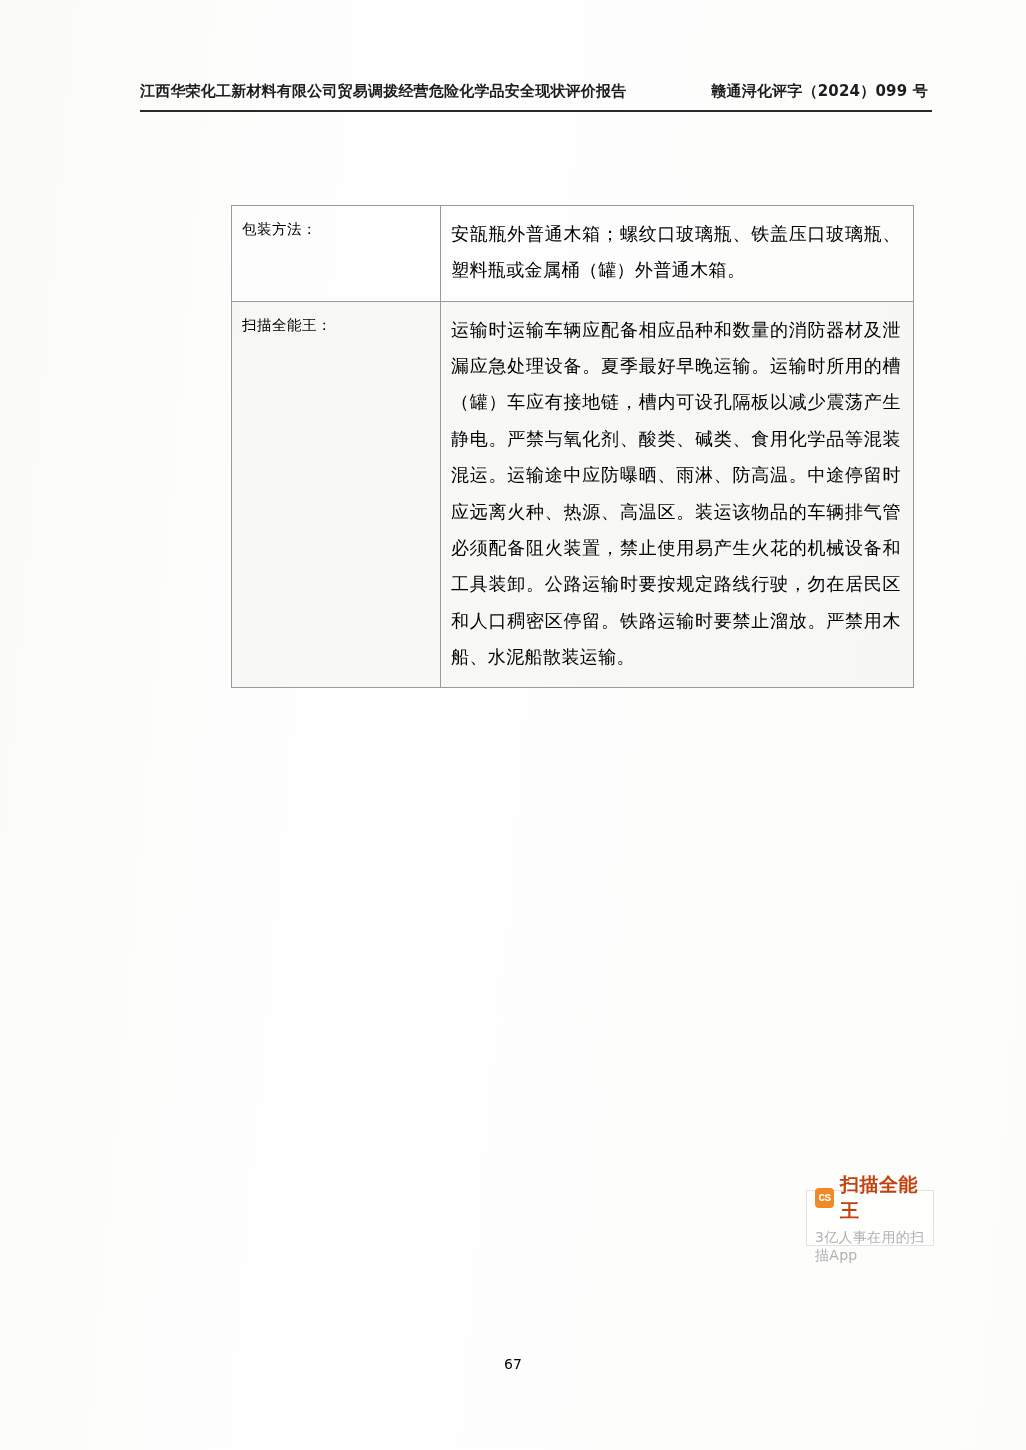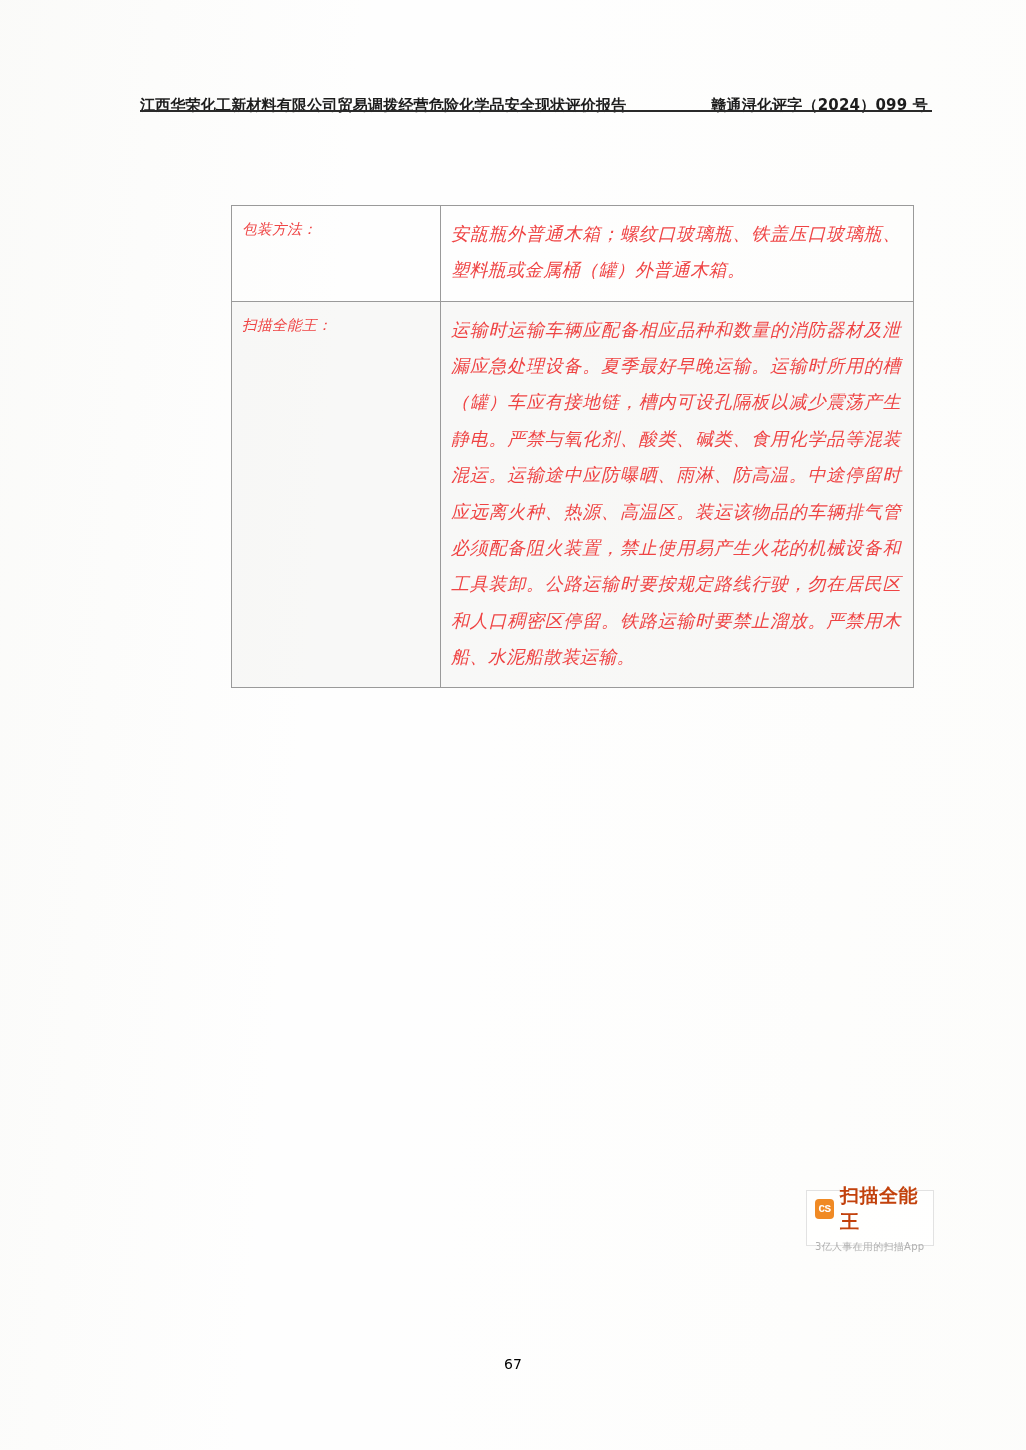--- a/index.html
+++ b/index.html
@@ -23,21 +23,21 @@
     content: "";
     position: absolute;
     inset: 0;
     background:
       linear-gradient(95deg, rgba(250,250,248,0.9) 0%, rgba(255,255,255,0.4) 35%, rgba(252,252,250,0.8) 100%);
     pointer-events: none;
   }
 
   .header {
     position: absolute;
-    top: 96px;
+    top: 82px;
     left: 140px;
     width: 790px;
     display: flex;
     justify-content: space-between;
     align-items: flex-end;
     font-family: "DejaVu Sans", sans-serif;
     font-size: 15px;
     font-weight: bold;
     color: #1d1d1d;
     letter-spacing: 0.2px;
@@ -67,22 +67,21 @@
   table.info {
     border-collapse: collapse;
     width: 683px;
     table-layout: fixed;
   }
   table.info td {
     vertical-align: top;
     border: 1px solid #9a9a9a;
     padding: 10px 12px 12px 10px;
     font-family: "DejaVu Sans", sans-serif;
-    color: #ef4444;
-    font-style: italic;
+    color: #000000;
   }
   td.label {
     width: 186px;
     font-size: 14.5px;
     line-height: 1.9;
     letter-spacing: 0.5px;
     border-right: 1px solid #8d8d8d;
     background: transparent;
   }
   td.value {
@@ -152,21 +151,21 @@
   .wm-title {
     font-family: "DejaVu Sans", sans-serif;
     font-size: 19px;
     font-weight: bold;
     color: #c2410c;
     letter-spacing: 0.5px;
   }
   .wm-sub {
     margin-top: 5px;
     font-family: "DejaVu Sans", sans-serif;
-    font-size: 10px;
+    font-size: 14px;
     color: #b0b0b0;
     letter-spacing: 0.3px;
   }
 </style>
 </head>
 <body>
 
 <div class="page">
 
   <div class="header">

